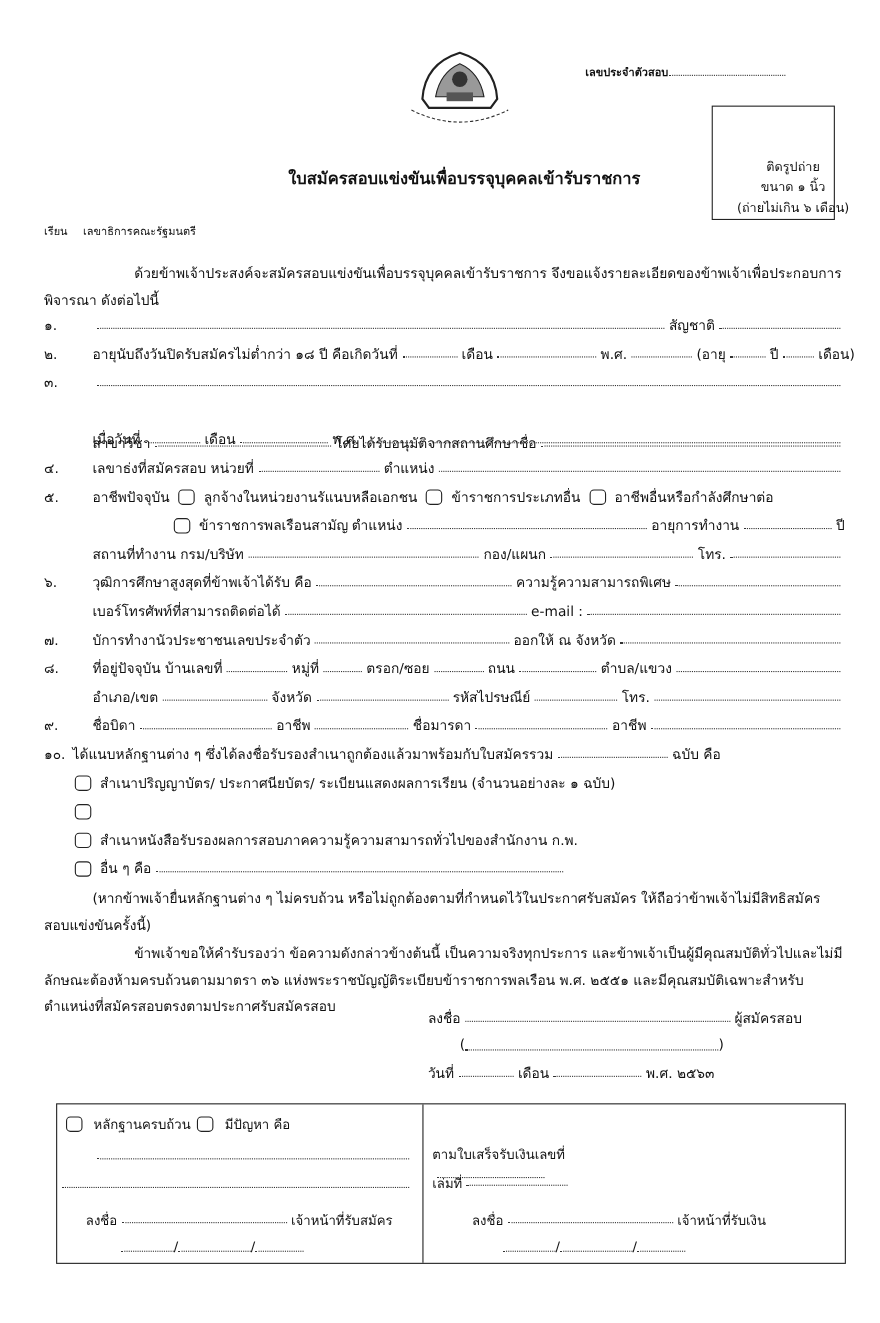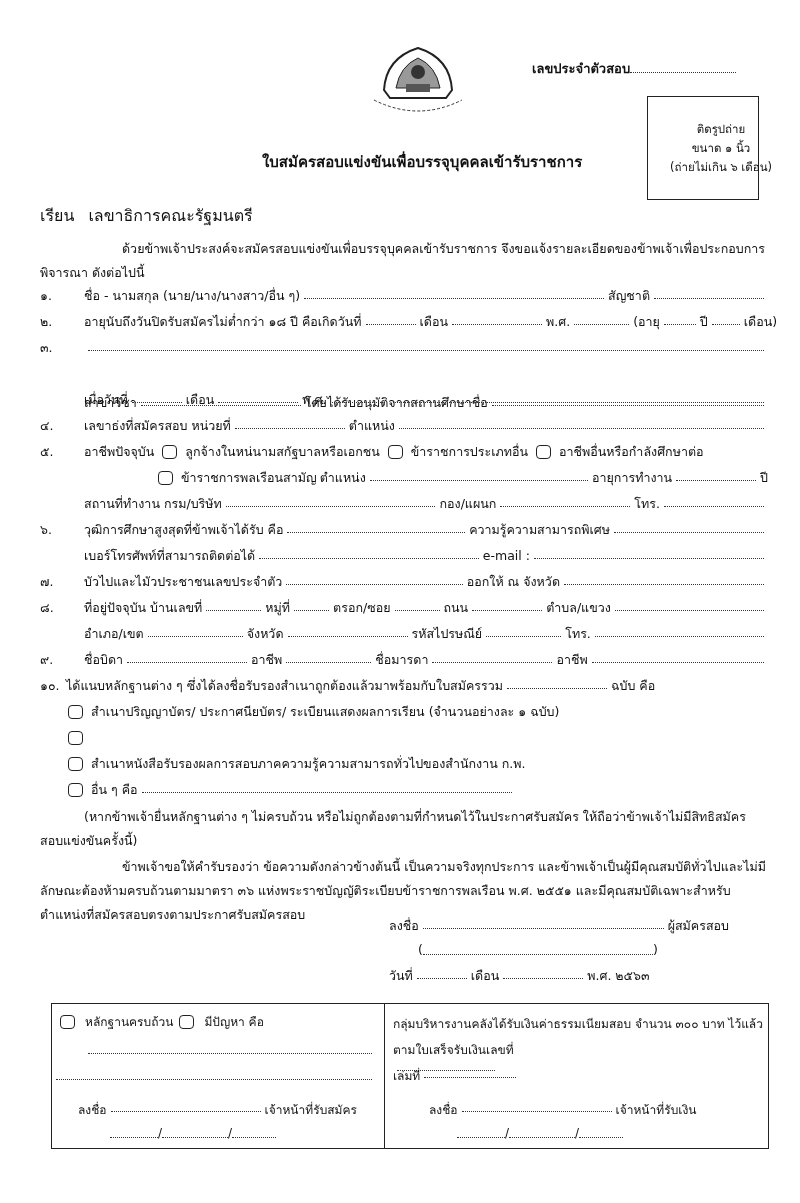--- a/index.html
+++ b/index.html
@@ -2,29 +2,29 @@
 <html><head>
 <meta charset="utf-8">
 <style>
   html, body { margin: 0; padding: 0; background: #ffffff; }
   body {
     width: 800px; height: 1203px; position: relative; overflow: hidden;
     font-family: "DejaVu Sans", sans-serif; color: #111; font-size: 13px;
   }
   .abs { position: absolute; white-space: nowrap; }
   .logo { left: 366px; top: 40px; width: 104px; height: 76px; }
-  .exam-no { left: 532px; top: 58px; font-size: 13px; font-weight: bold; }
+  .exam-no { left: 532px; top: 58px; font-size: 10px; font-weight: bold; }
   .photo-box {
     left: 647px; top: 96px; width: 112px; height: 104px;
     border: 1.5px solid #222; box-sizing: border-box;
-    display: flex; flex-direction: column; align-items: center; justify-content: center;
+    display: flex; flex-direction: column; align-items: center; justify-content: flex-end;
     font-size: 11.5px; line-height: 19px; padding-left: 36px;
   }
   .title { left: 222px; top: 150px; font-size: 15px; font-weight: bold; margin-left: 40px; }
-  .to-line { left: 40px; top: 203px; font-size: 16px; }
+  .to-line { left: 40px; top: 203px; font-size: 10px; }
   .to-line span + span { margin-left: 14px; }
   .para { left: 40px; width: 728px; font-size: 12.5px; line-height: 24px; white-space: normal; }
   .row { position: absolute; left: 40px; width: 728px; height: 20px; display: flex; align-items: baseline; font-size: 12.5px; }
   .row.indent { left: 84px; width: 684px; }
   .row .num { width: 44px; flex: 0 0 44px; }
   .row .lbl { flex: 0 0 auto; white-space: nowrap; }
   .row .dots {
     flex: 1 1 auto; min-width: 10px; margin: 0 4px;
     border-bottom: 1.5px dotted #333; height: 12px; align-self: flex-start;
   }
@@ -66,21 +66,20 @@
 <div class="abs title">ใบสมัครสอบแข่งขันเพื่อบรรจุบุคคลเข้ารับราชการ</div>
 
 <div class="abs to-line">
   <span>เรียน</span><span>เลขาธิการคณะรัฐมนตรี</span>
 </div>
 
 <div class="abs para" style="top:237px;text-indent:82px;">ด้วยข้าพเจ้าประสงค์จะสมัครสอบแข่งขันเพื่อบรรจุบุคคลเข้ารับราชการ จึงขอแจ้งรายละเอียดของข้าพเจ้าเพื่อประกอบการพิจารณา ดังต่อไปนี้</div>
 
 <div class="row" style="top:286px;">
   <span class="num">๑.</span>
-  <span class="lbl">ชื่อ - นามสกุล (นาย/นาง/นางสาว/อื่น ๆ)</span>
   <span class="dots"></span>
   <span class="lbl">สัญชาติ</span>
   <span class="dots" style="flex:0 0 110px;"></span>
 </div>
 
 <div class="row" style="top:312px;">
   <span class="num">๒.</span>
   <span class="lbl">อายุนับถึงวันปิดรับสมัครไม่ต่ำกว่า ๑๘ ปี คือเกิดวันที่</span>
   <span class="dots" style="flex:0 0 50px;"></span>
   <span class="lbl">เดือน</span>
@@ -119,21 +118,21 @@
   <span class="lbl">เลขาธ่งที่สมัครสอบ หน่วยที่</span>
   <span class="dots" style="flex:0 0 110px;"></span>
   <span class="lbl">ตำแหน่ง</span>
   <span class="dots"></span>
 </div>
 
 <div class="row" style="top:442px;">
   <span class="num">๕.</span>
   <span class="lbl">อาชีพปัจจุบัน</span>
   <span class="cb"></span>
-  <span class="lbl">ลูกจ้างในหน่นามสกัฐบาลหรือเอกชน</span>
+  <span class="lbl">ลูกจ้างในหน่วยงานรัแนบหลือเอกชน</span>
   <span class="cb"></span>
   <span class="lbl">ข้าราชการประเภทอื่น</span>
   <span class="cb"></span>
   <span class="lbl">อาชีพอื่นหรือกำลังศึกษาต่อ</span>
 </div>
 <div class="row" style="top:468px;left:150px;width:618px;font-family:Liberation Serif, serif;">
   <span class="cb"></span>
   <span class="lbl">ข้าราชการพลเรือนสามัญ ตำแหน่ง</span>
   <span class="dots"></span>
   <span class="lbl">อายุการทำงาน</span>
@@ -158,21 +157,21 @@
 </div>
 <div class="row indent" style="top:546px;">
   <span class="lbl">เบอร์โทรศัพท์ที่สามารถติดต่อได้</span>
   <span class="dots"></span>
   <span class="lbl">e-mail :</span>
   <span class="dots" style="flex:0 0 230px;"></span>
 </div>
 
 <div class="row" style="top:572px;">
   <span class="num">๗.</span>
-  <span class="lbl">บัวไปและไมัวประชาชนเลขประจำตัว</span>
+  <span class="lbl">บัการทำงานัวประชาชนเลขประจำตัว</span>
   <span class="dots"></span>
   <span class="lbl">ออกให้ ณ จังหวัด</span>
   <span class="dots" style="flex:0 0 200px;"></span>
 </div>
 
 <div class="row" style="top:598px;">
   <span class="num">๘.</span>
   <span class="lbl">ที่อยู่ปัจจุบัน บ้านเลขที่</span>
   <span class="dots" style="flex:0 0 55px;"></span>
   <span class="lbl">หมู่ที่</span>
@@ -274,23 +273,20 @@
     </div>
     <div class="brow" style="left:58px;top:122px;">
       <span class="dots" style="width:48px;margin:0;"></span>
       <span>/</span>
       <span class="dots" style="width:66px;margin:0;"></span>
       <span>/</span>
       <span class="dots" style="width:44px;margin:0;"></span>
     </div>
   </div>
   <div class="bottom-right">
-    <div class="brow" style="left:8px;top:10px;">
-      <span>กลุ่มบริหารงานคลังได้รับเงินค่าธรรมเนียมสอบ จำนวน ๓๐๐ บาท ไว้แล้ว</span>
-    </div>
     <div class="brow" style="left:8px;top:36px;flex-direction:column;">
       <span>ตามใบเสร็จรับเงินเลขที่</span>
       <span class="dots" style="width:98px;"></span>
     </div>
     <div class="brow" style="left:8px;top:62px;">
       <span>เล่มที่</span>
       <span class="dots" style="width:92px;"></span>
     </div>
     <div class="brow" style="left:44px;top:96px;">
       <span>ลงชื่อ</span>

